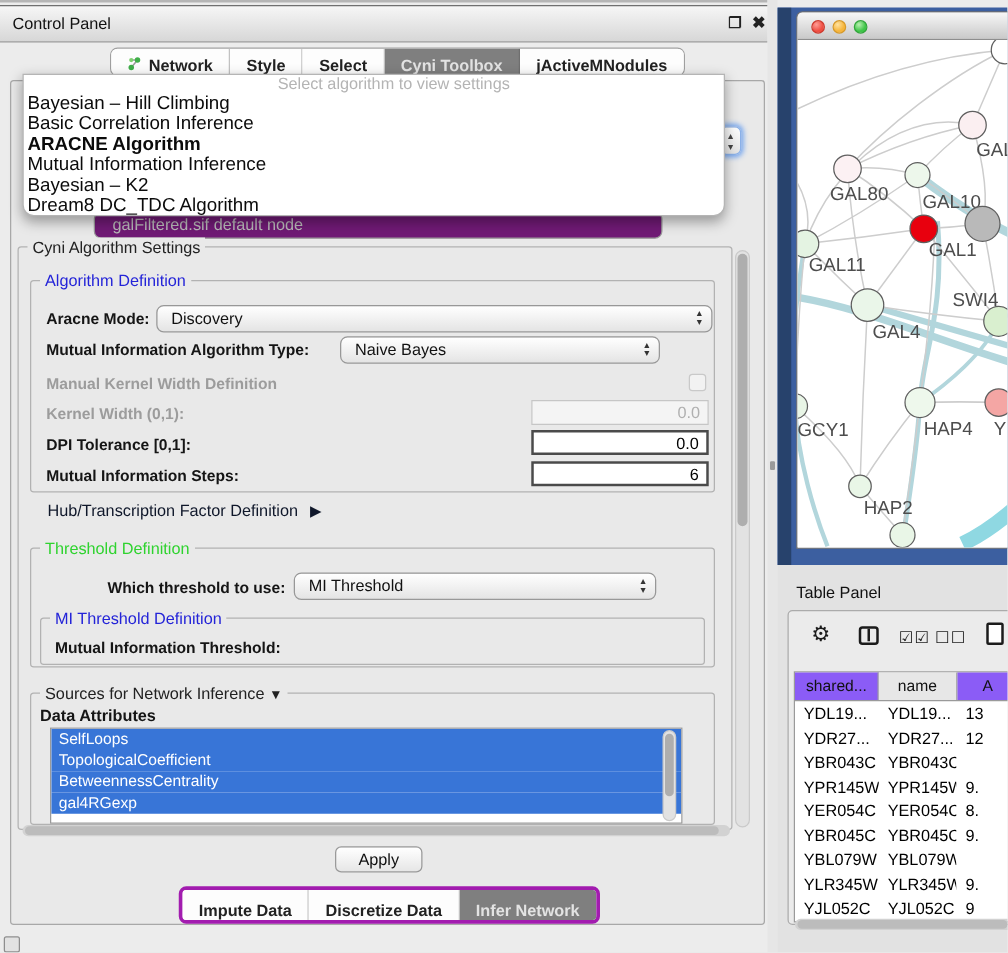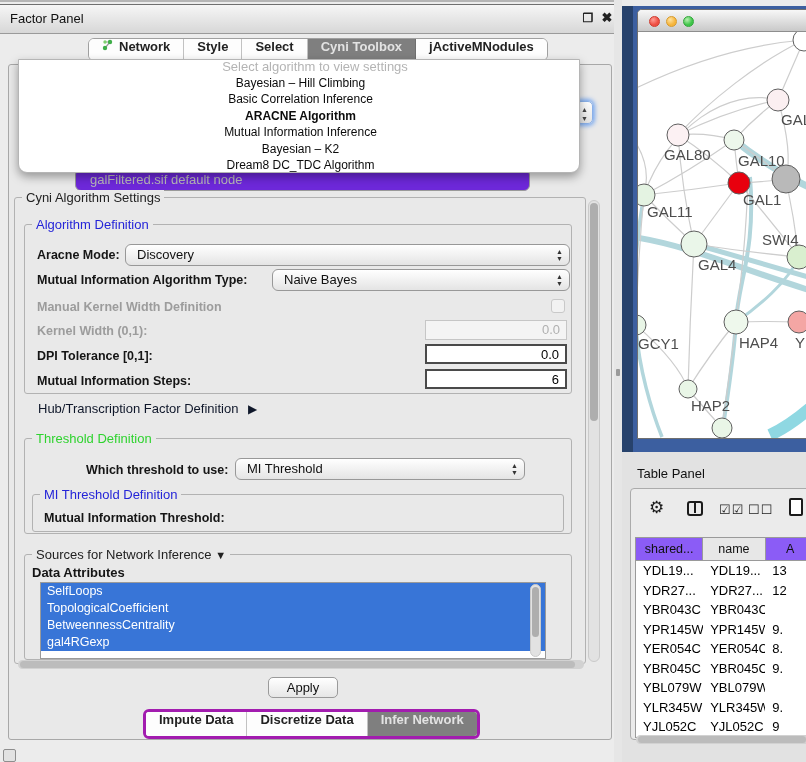--- a/index.html
+++ b/index.html
@@ -11,38 +11,38 @@
   #control-panel { left:0; top:0; width:614px; height:762px; background:#ececec; border-top:2px solid #b5b5b5; }
   #cp-titlebar { left:0; top:2px; width:614px; height:30px;
       background:linear-gradient(#f6f6f6,#d7d7d7); border-bottom:1px solid #9a9a9a; border-top:1px solid #6f6f6f; }
   #cp-title { left:10px; top:9px; font-size:13px; color:#111; }
   .winbtn { top:8px; width:16px; height:16px; font-size:13px; font-weight:bold; color:#222; text-align:center; line-height:16px; cursor:default; }
   #float-btn { left:580px; font-size:12px; }
   #close-btn { left:599px; }
 
   
   #top-tabs { left:88px; top:36px; height:23px; display:flex; background:#fff; border:1px solid #a0a0a0; border-radius:6px; overflow:hidden; }
-  .tab { padding:0 13px; display:flex; align-items:flex-start; gap:5px; font-size:13px; font-weight:700; color:#222; border-right:1px solid #c2c2c2; background:#fdfdfd; cursor:default; white-space:nowrap; }
+  .tab { padding:0 13px; display:flex; align-items:flex-end; gap:5px; font-size:13px; font-weight:700; color:#222; border-right:1px solid #c2c2c2; background:#fdfdfd; cursor:default; white-space:nowrap; }
   .tab:last-child { border-right:none; }
   .tab.sel { background:#7f7f7f; color:#e3e3e3; border-right-color:#6f6f6f; }
 
   
   #cp-body { left:8px; top:62px; width:604px; height:676px; border:1px solid #a8a8a8; border-radius:3px; background:#e9e9e9; }
 
   
-  #bg-combo { left:75px; top:167px; width:455px; height:22px; background:#6d28d9; border:1px solid #9a9a9a; border-radius:6px;
+  #bg-combo { left:75px; top:167px; width:455px; height:22px; background:#701a75; border:1px solid #9a9a9a; border-radius:6px;
       font-size:13px; color:#b9b9b9; line-height:20px; padding-left:14px; }
   #combo-arrow-frag { left:576px; top:99px; width:17px; height:23px; background:linear-gradient(#fdfdfd,#e3e3e3);
       border:1px solid #8ab0e8; border-radius:5px; box-shadow:0 0 4px 2px #7aa9ef; font-size:7px; line-height:9px; text-align:center; color:#444; padding-top:3px; }
 
   
   #algo-popup { left:18px; top:57px; width:562px; height:114px; background:#fff; border:1px solid #b5b5b5;
       border-radius:0 0 9px 9px; box-shadow:0 4px 10px rgba(0,0,0,.35); z-index:30; }
   #algo-placeholder { text-align:center; color:#b4b4b4; font-size:13px; height:15px; line-height:14px;margin-left:32px; }
-  .algo-item { font-size:12px; line-height:16.4px; padding-left:3px; color:#0b0b0b; white-space:nowrap;text-align:center; }
+  .algo-item { font-size:15px; line-height:16.4px; padding-left:3px; color:#0b0b0b; white-space:nowrap; }
   .algo-item.bold { font-weight:700; }
 
   
   .group { position:absolute; border:1px solid #b2b2b2; border-radius:3px; }
   .group > .legend { position:absolute; top:-8px; left:7px; background:#e9e9e9; padding:0 4px; font-size:13px; color:#222; white-space:nowrap; }
   .legend.blue { color:#2424d8; }
   .legend.green { color:#2fd32f; }
 
   .flabel { position:absolute; font-size:12.5px; font-weight:700; color:#151515; white-space:nowrap; }
   .flabel.dis { color:#9c9c9c; }
@@ -109,21 +109,21 @@
   #tbl-hscroll { left:5px; top:246px; width:176px; }
 
   svg text { font-family:"Liberation Sans", sans-serif; }
 </style>
 </head>
 <body>
 
 <div class="abs" id="control-panel">
 
   <div class="abs" id="cp-titlebar"></div>
-  <div class="abs" id="cp-title">Factor Panel</div>
+  <div class="abs" id="cp-title">Control Panel</div>
   <div class="abs winbtn" id="float-btn">❐</div>
   <div class="abs winbtn" id="close-btn">✖</div>
 
   <div class="abs" id="top-tabs">
     <div class="tab">
       <span>
         <svg width="12" height="12" viewBox="0 0 12 12">
             <line x1="3" y1="9" x2="8" y2="3" stroke="#9a9a9a" stroke-width="1.2"></line>
             <line x1="3" y1="3" x2="8" y2="3" stroke="#9a9a9a" stroke-width="1.2"></line>
             <circle cx="3" cy="9" r="2.2" fill="#3fae49"></circle>
@@ -173,21 +173,21 @@
 
   <div class="group" style="left:24px; top:222px; width:548px; height:170px;">
     <span class="legend blue">Algorithm Definition</span>
   </div>
   <div class="flabel" style="left:37px; top:246px;">Aracne Mode:</div>
   <div class="combo" style="left:125px; top:242px; width:445px;">
     <span>Discovery</span>
     <span class="arrows">▲<br>▼</span>
   </div>
   <div class="flabel" style="left:37px; top:271px;">Mutual Information Algorithm Type:</div>
-  <div class="combo" style="left:272px; top:267px; width:298px;">
+  <div class="combo" style="left:272px; top:267px; width:256px;">
     <span>Naive Bayes</span>
     <span class="arrows">▲<br>▼</span>
   </div>
   <div class="flabel dis" style="left:37px; top:298px;">Manual Kernel Width Definition</div>
   <div class="checkbox" style="left:551px; top:297px;"></div>
   <div class="flabel dis" style="left:37px; top:322px;">Kernel Width (0,1):</div>
   <div class="tinput dis" style="left:425px; top:318px; width:142px;">0.0</div>
   <div class="flabel" style="left:37px; top:347px;">DPI Tolerance [0,1]:</div>
   <div class="tinput" style="left:425px; top:342px; width:142px;">0.0</div>
   <div class="flabel" style="left:37px; top:372px;">Mutual Information Steps:</div>

